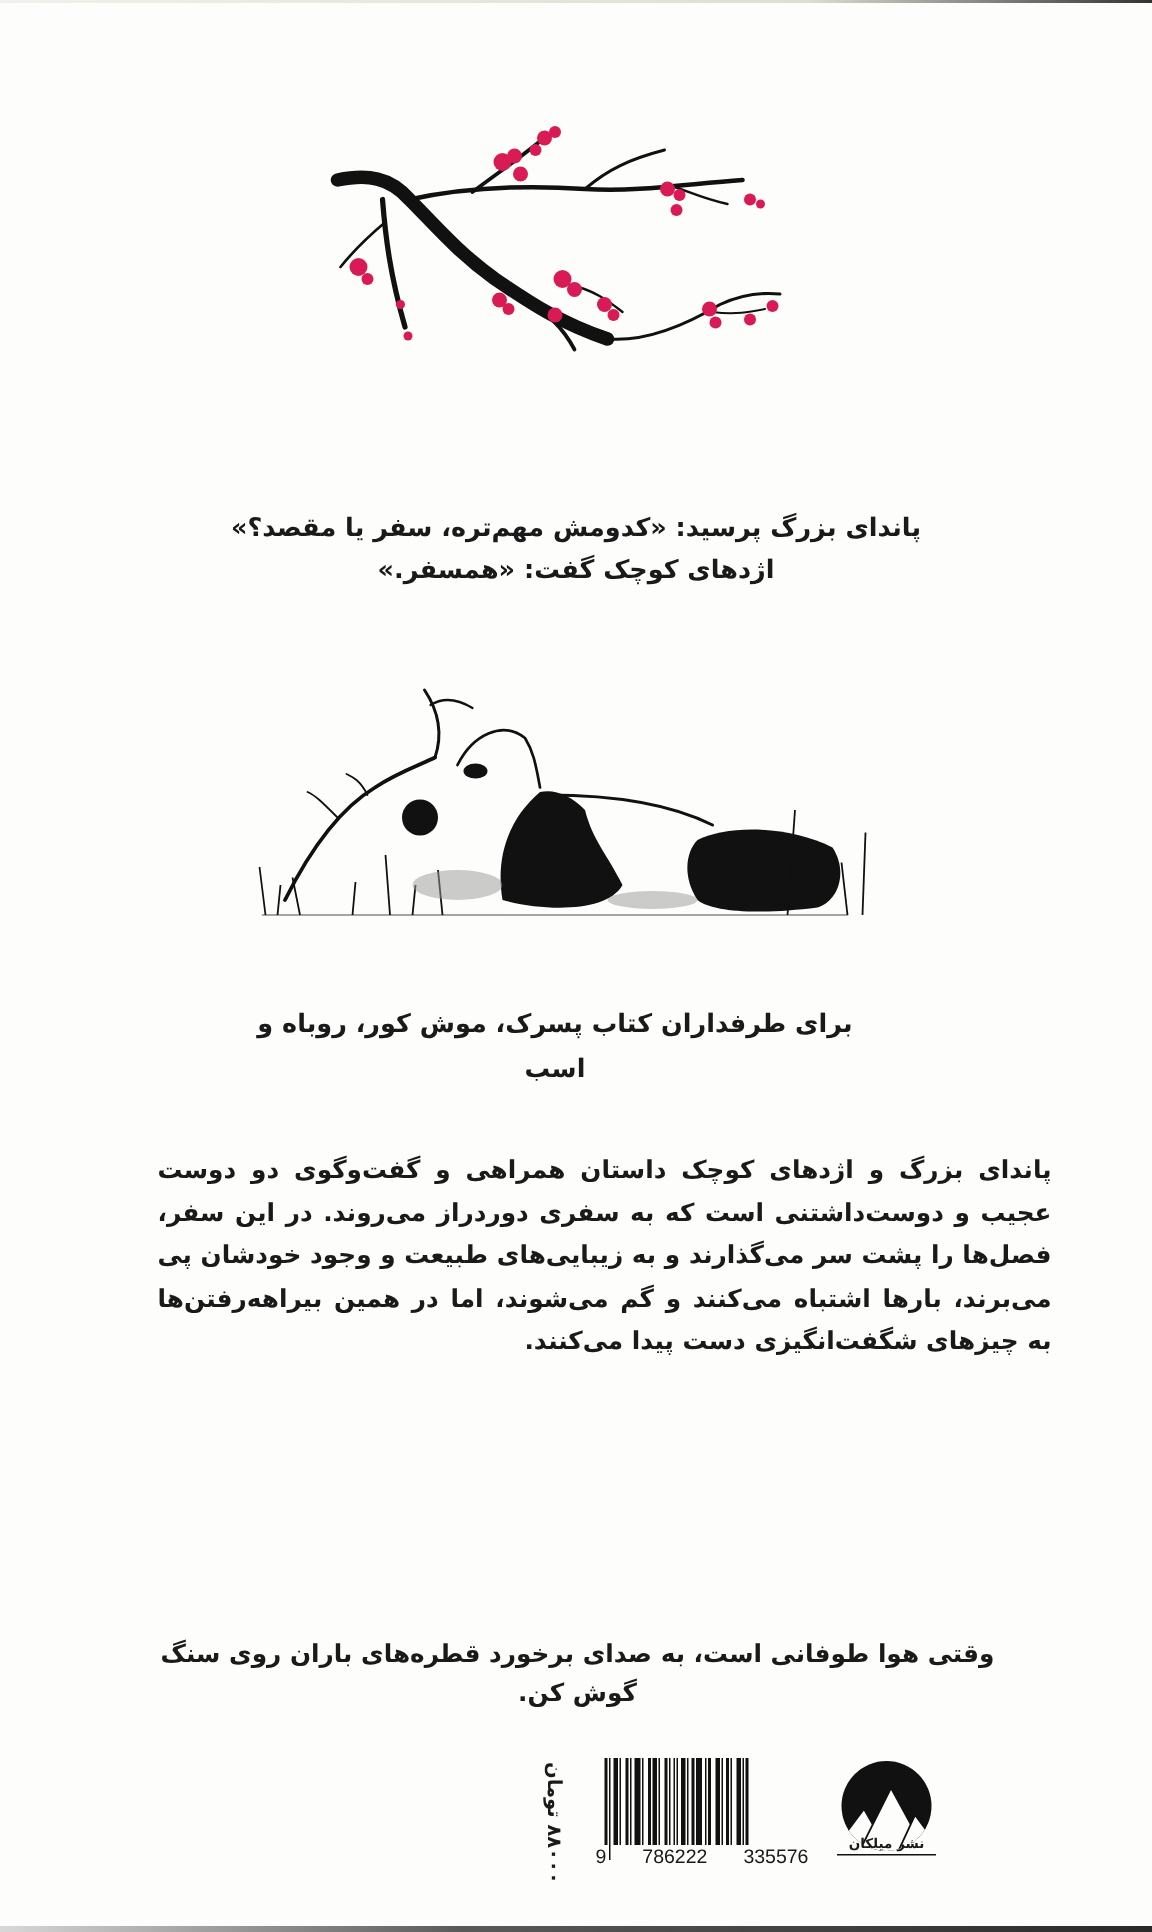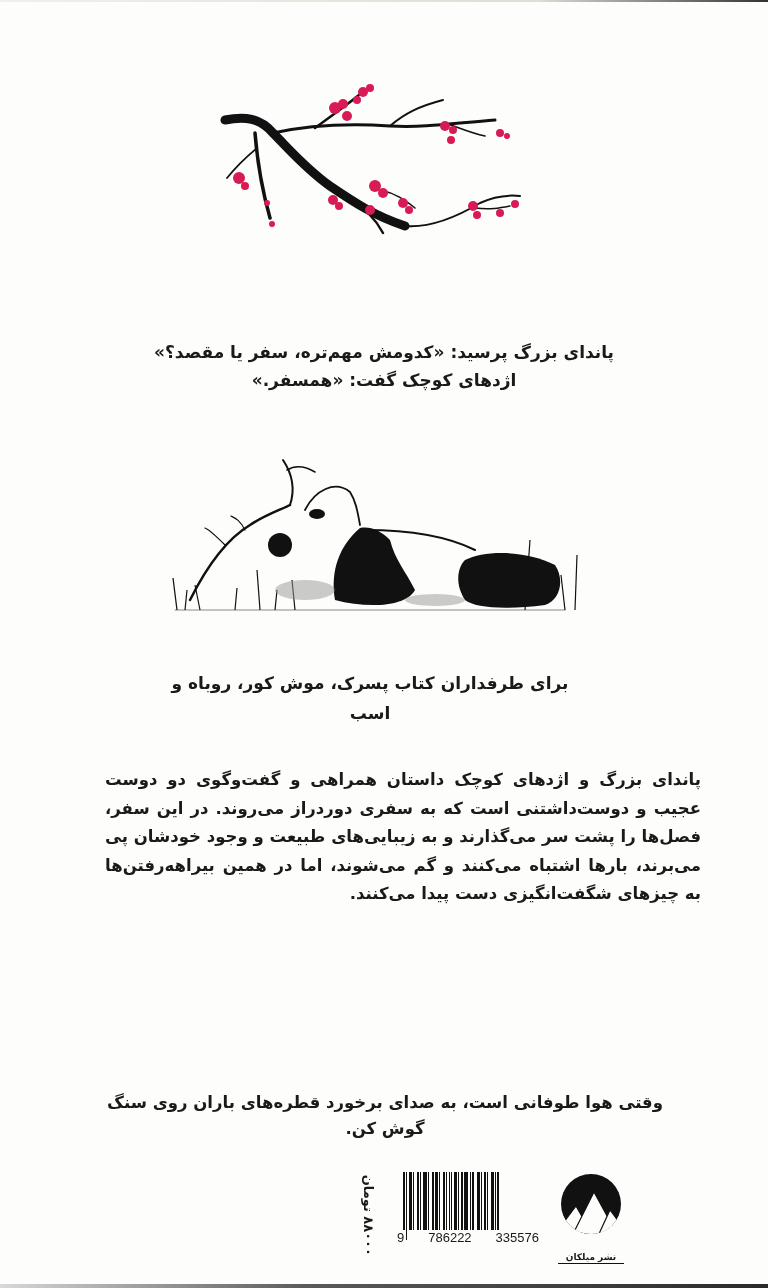--- a/index.html
+++ b/index.html
@@ -73,21 +73,21 @@
       transform-origin: 0 0;
       transform: rotate(90deg) translate(0, -20px);
       font-size: 13px; font-weight: bold; direction: rtl;
       white-space: nowrap; text-align: right;
     }
 
     .publisher {
       position: absolute; left: 558px; top: 1172px; width: 66px; height: 90px;
     }
     .publisher-name {
-      position: absolute; left: 0; top: 79px; width: 66px;
+      position: absolute; left: 0; top: 52px; width: 66px;
       text-align: center; font-size: 9px; font-weight: bold; direction: rtl;
       border-bottom: 1.5px solid #111; line-height: 12px;
     }
   </style>
 </head>
 <body>
 
 <div class="top-edge"></div>
 
 <svg class="illus branch" viewBox="0 0 310 165">

